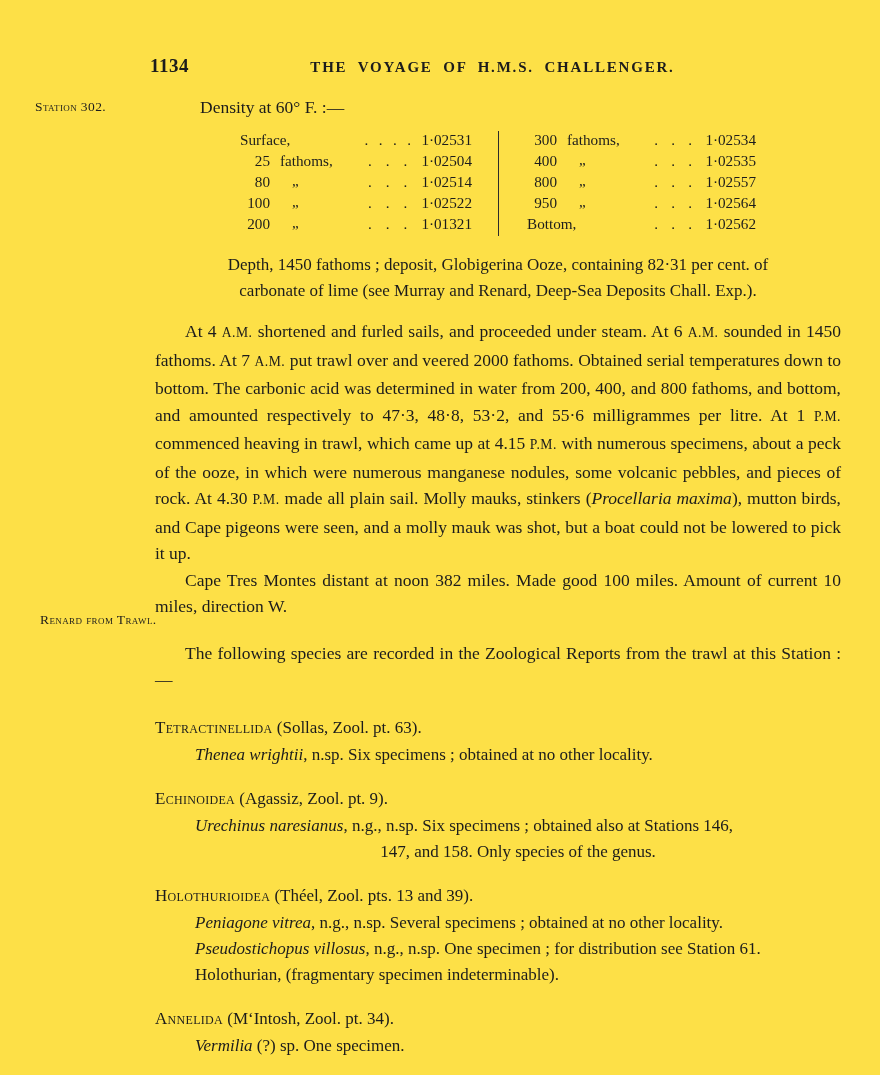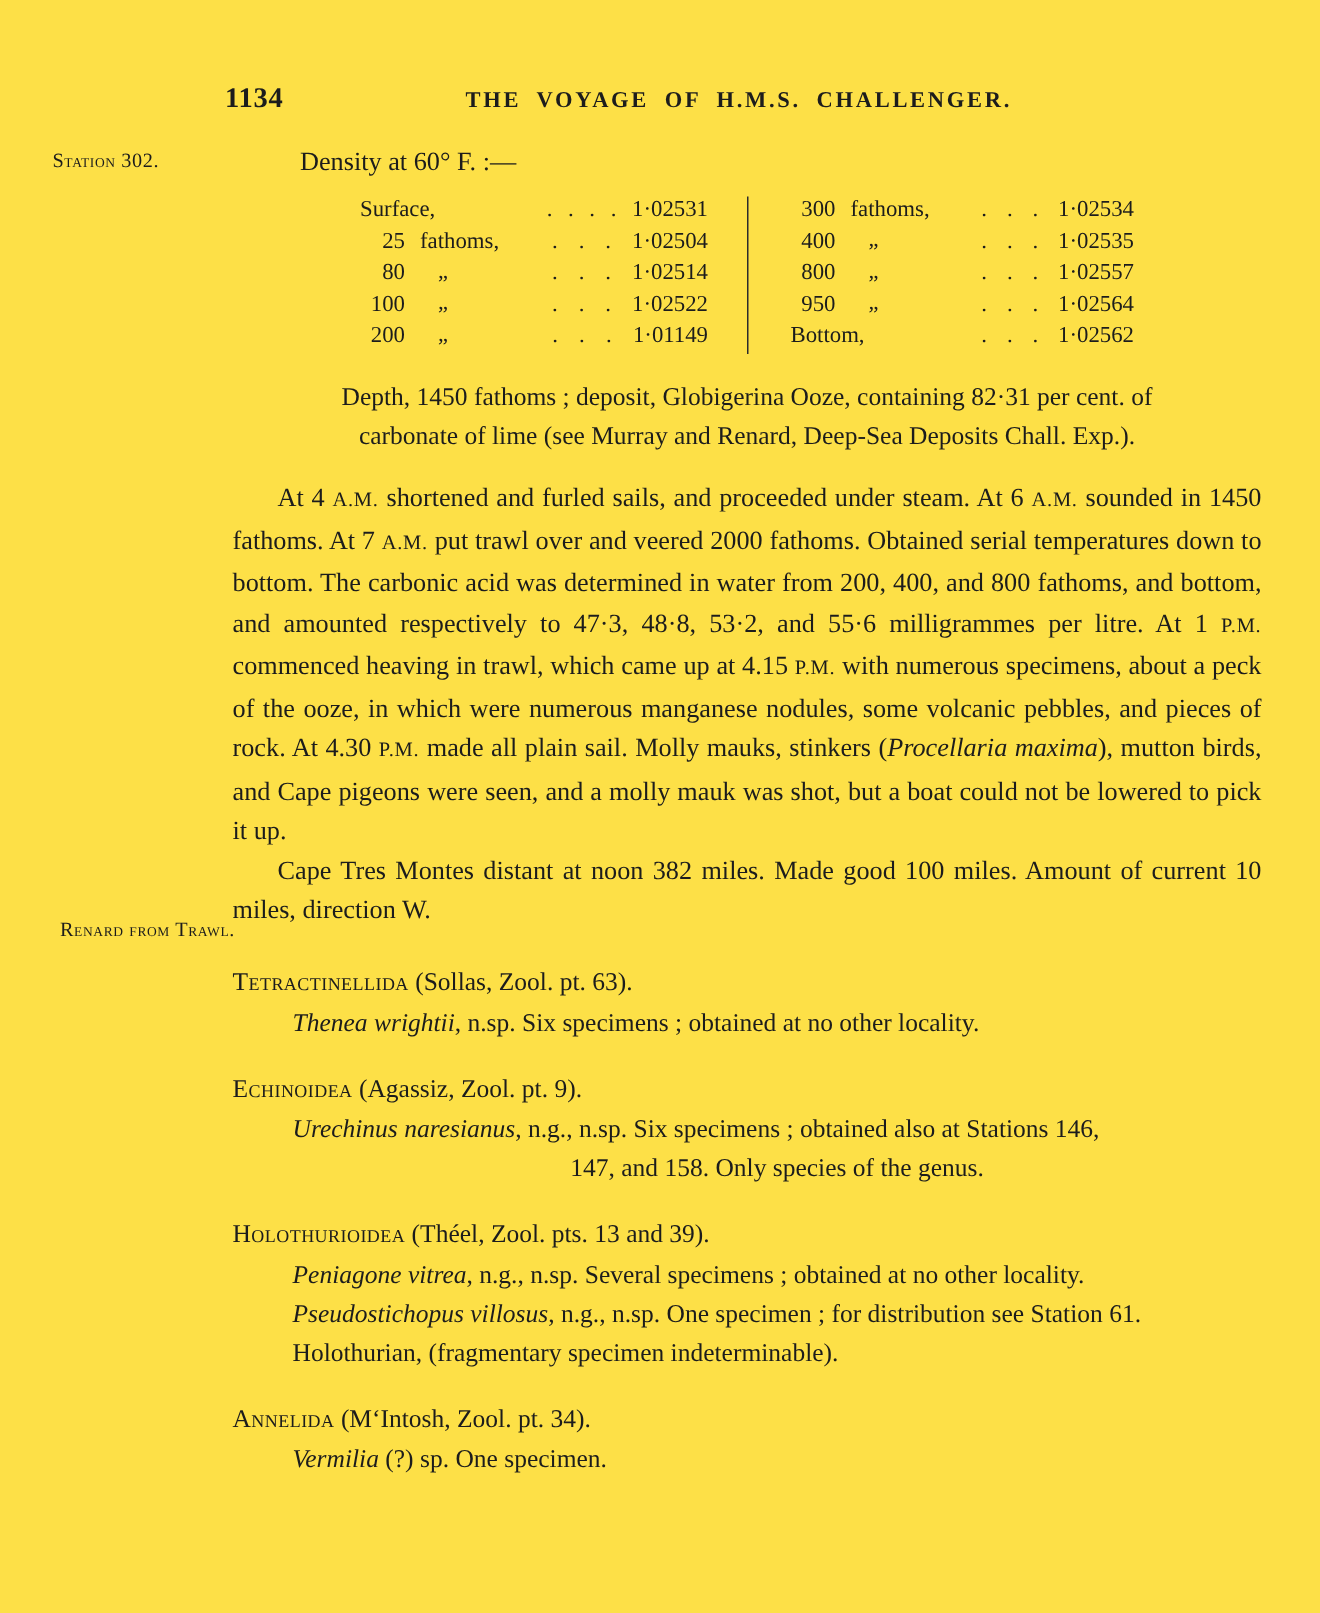--- a/index.html
+++ b/index.html
@@ -116,21 +116,21 @@
           <div class="drow">
             <span class="dlabel">
               <span class="dnum">200</span>
               <span class="dunit ditto">„</span>
             </span>
             <span class="dots">
               <span class="dot">.</span>
               <span class="dot">.</span>
               <span class="dot">.</span>
             </span>
-            <span class="dval">1·01149</span>
+            <span class="dval">1·01321</span>
           </div>
         </div>
       <div class="dcol dcol-right" id="density-right">
           <div class="drow">
             <span class="dlabel">
               <span class="dnum">300</span>
               <span class="dunit">fathoms,</span>
             </span>
             <span class="dots">
               <span class="dot">.</span>
@@ -188,20 +188,21 @@
     </div>
 
     <div class="depth-note" id="depth-note">
         <div>Depth, 1450 fathoms ; deposit, Globigerina Ooze, containing 82·31 per cent. of</div>
         <div>carbonate of lime (see Murray and Renard, Deep-Sea Deposits Chall. Exp.).</div>
       </div>
 
     <div class="paras" id="paragraphs">
         <p class="para"><span>At 4 </span><span class="sc">A.M.</span><span> shortened and furled sails, and proceeded under steam.  At 6 </span><span class="sc">A.M.</span><span> sounded in 1450 fathoms.  At 7 </span><span class="sc">A.M.</span><span> put trawl over and veered 2000 fathoms.  Obtained serial temperatures down to bottom.  The carbonic acid was determined in water from 200, 400, and 800 fathoms, and bottom, and amounted respectively to 47·3, 48·8, 53·2, and 55·6 milligrammes per litre.  At 1 </span><span class="sc">P.M.</span><span> commenced heaving in trawl, which came up at 4.15 </span><span class="sc">P.M.</span><span> with numerous specimens, about a peck of the ooze, in which were numerous manganese nodules, some volcanic pebbles, and pieces of rock.  At 4.30 </span><span class="sc">P.M.</span><span> made all plain sail.  Molly mauks, stinkers (</span><span class="it">Procellaria maxima</span><span>), mutton birds, and Cape pigeons were seen, and a molly mauk was shot, but a boat could not be lowered to pick it up.</span></p>
         <p class="para"><span>Cape Tres Montes distant at noon 382 miles.  Made good 100 miles.  Amount of current 10 miles, direction W.</span></p>
+        <p class="para spaced"><span>The following species are recorded in the Zoological Reports from the trawl at this Station :—</span></p>
       </div>
 
     <div class="species" id="species">
         <section class="section">
           <div class="sec-head"><span class="sc-name">Tetractinellida</span><span> (Sollas, Zool. pt. 63).</span></div>
           <div class="entries">
             <div class="entry"><span class="it">Thenea wrightii</span><span>, n.sp.  Six specimens ; obtained at no other locality.</span></div>
           </div>
         </section>
         <section class="section">

